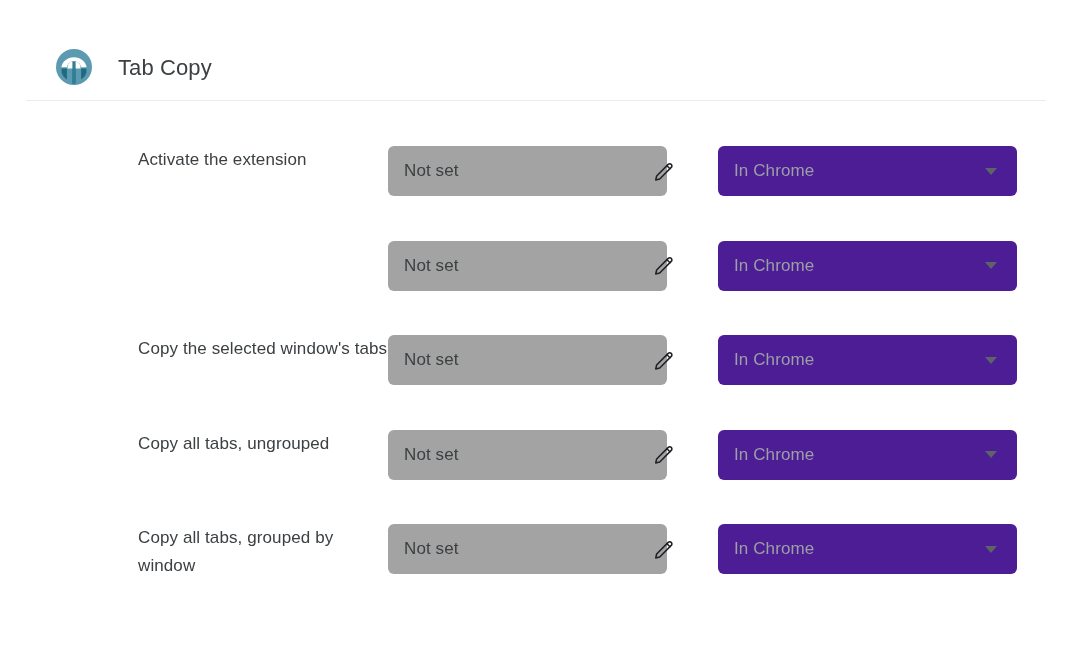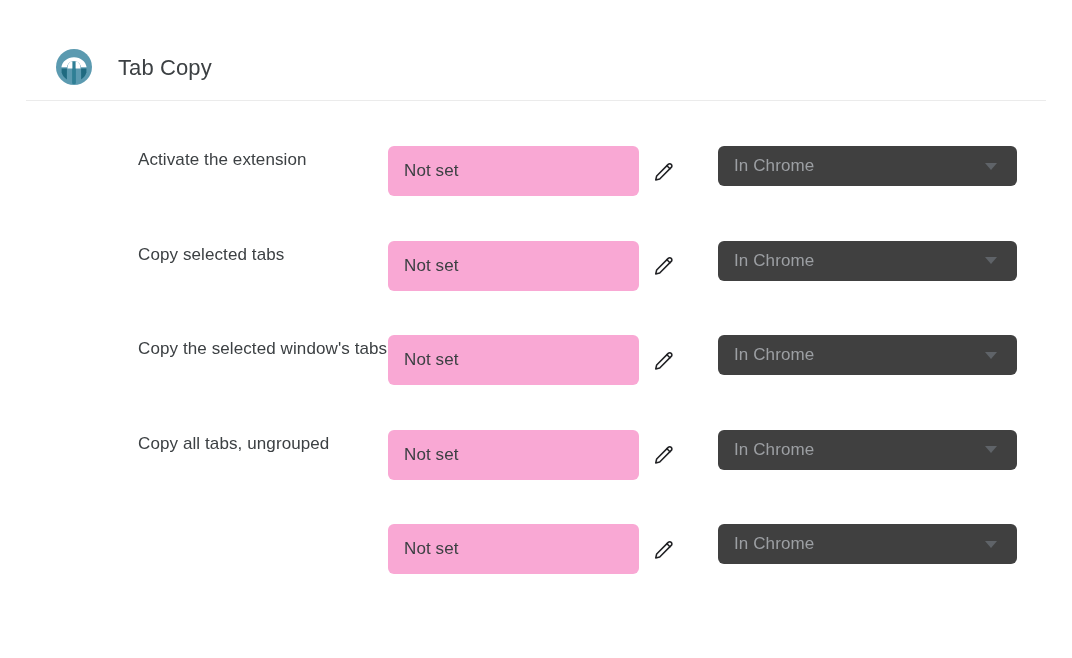--- a/index.html
+++ b/index.html
@@ -79,23 +79,23 @@
     line-height: 28px;
     color: #3c4043;
     font-weight: 400;
     letter-spacing: 0.1px;
     margin-left: 20px;
   }
   .shortcut-field {
     position: absolute;
     left: 388px;
     top: 45px;
-    width: 251px;
+    width: 279px;
     height: 50px;
-    background: #f9a8d4;
+    background: #a3a3a3;
     border: none;
     border-radius: 6px;
     box-sizing: border-box;
     padding: 0 16px;
     display: flex;
     align-items: center;
     font-family: "Liberation Sans", sans-serif;
     font-size: 17px;
     color: #3c4043;
     letter-spacing: 0.1px;
@@ -114,22 +114,22 @@
     border: none;
     padding: 0;
     cursor: pointer;
     border-radius: 50%;
   }
   .scope-select {
     position: absolute;
     left: 718px;
     top: 45px;
     width: 299px;
-    height: 40px;
-    background: #404040;
+    height: 50px;
+    background: #4c1d95;
     border: none;
     border-radius: 6px;
     box-sizing: border-box;
     padding: 0 16px;
     display: flex;
     align-items: center;
     cursor: default;
   }
   .scope-select-value {
     flex: 1 1 auto;
@@ -186,21 +186,20 @@
           </svg>
         </span>
       </button>
       <div class="scope-select">
         <span class="scope-select-value">In Chrome</span>
         <span class="caret"></span>
       </div>
     </div>
 
     <div class="command-row">
-      <div class="command-label">Copy selected tabs</div>
       <div class="shortcut-field">Not set</div>
       <button class="edit-button">
         <span>
           <svg width="22" height="22" viewBox="0 0 24 24" fill="none" xmlns="http://www.w3.org/2000/svg">
             <path d="M4 17.4 L16.6 4.8 A2.3 2.3 0 0 1 19.9 4.8 L19.9 4.8 A2.3 2.3 0 0 1 19.9 8.1 L7.3 20.7 L3 21.7 Z" stroke="#202124" stroke-width="1.7" stroke-linejoin="round" fill="none"></path>
             <path d="M15.2 6.2 L18.5 9.5" stroke="#202124" stroke-width="1.7" stroke-linecap="round"></path>
           </svg>
         </span>
       </button>
       <div class="scope-select">
@@ -237,20 +236,21 @@
           </svg>
         </span>
       </button>
       <div class="scope-select">
         <span class="scope-select-value">In Chrome</span>
         <span class="caret"></span>
       </div>
     </div>
 
     <div class="command-row">
+      <div class="command-label">Copy all tabs, grouped by window</div>
       <div class="shortcut-field">Not set</div>
       <button class="edit-button">
         <span>
           <svg width="22" height="22" viewBox="0 0 24 24" fill="none" xmlns="http://www.w3.org/2000/svg">
             <path d="M4 17.4 L16.6 4.8 A2.3 2.3 0 0 1 19.9 4.8 L19.9 4.8 A2.3 2.3 0 0 1 19.9 8.1 L7.3 20.7 L3 21.7 Z" stroke="#202124" stroke-width="1.7" stroke-linejoin="round" fill="none"></path>
             <path d="M15.2 6.2 L18.5 9.5" stroke="#202124" stroke-width="1.7" stroke-linecap="round"></path>
           </svg>
         </span>
       </button>
       <div class="scope-select">

